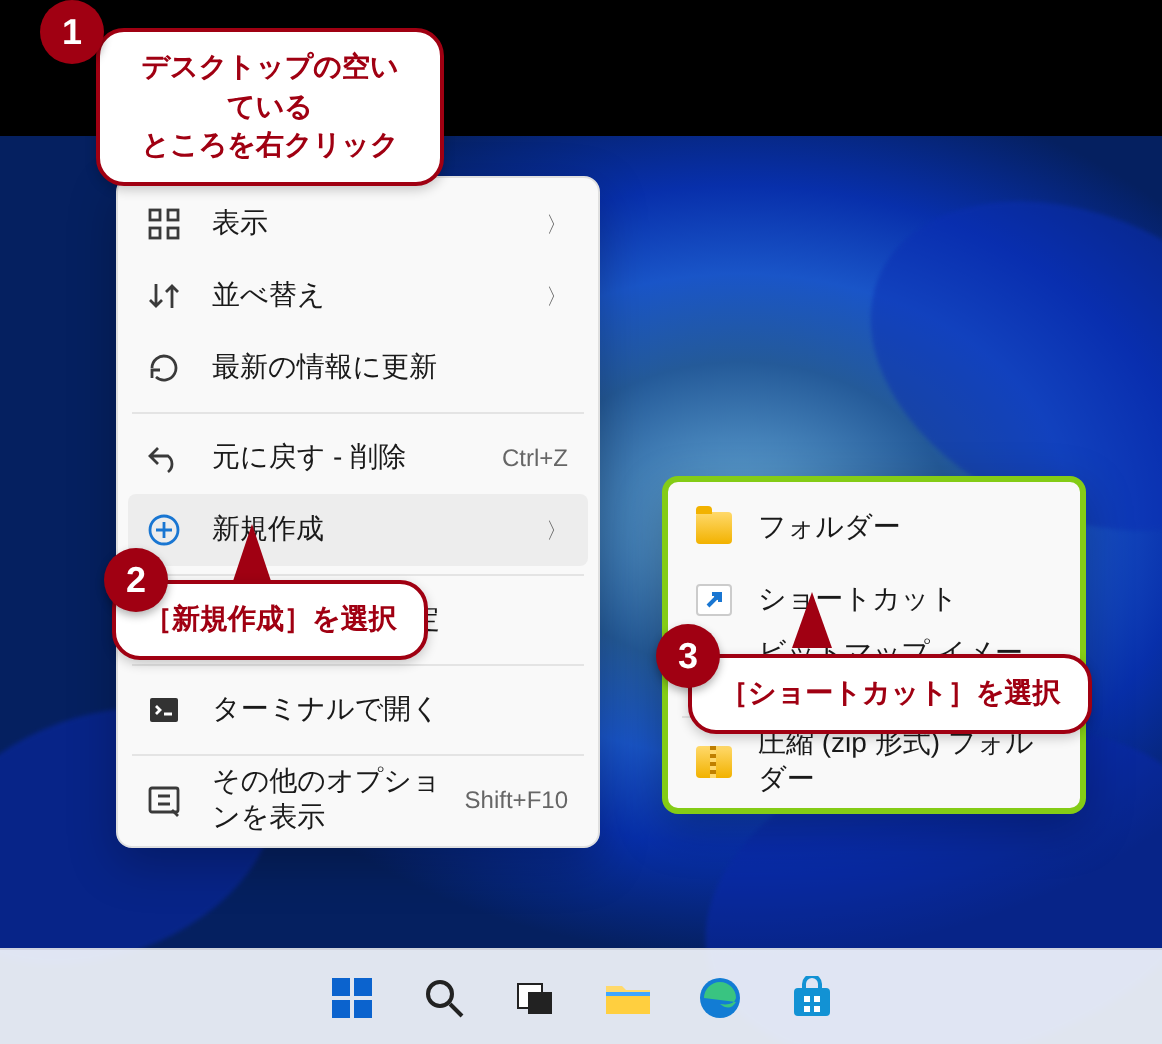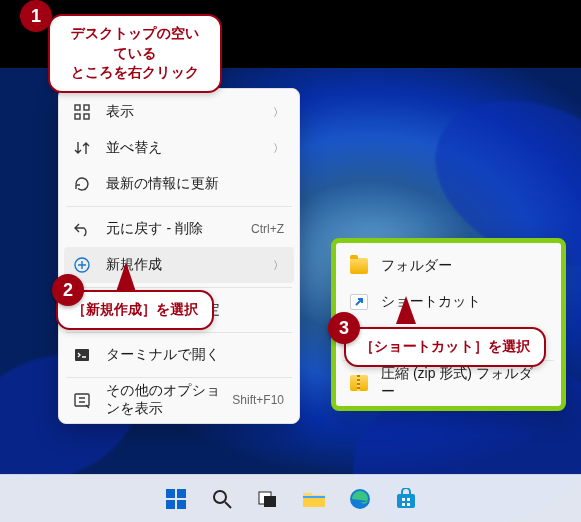--- a/index.html
+++ b/index.html
@@ -31,22 +31,22 @@
   .mi .ic { width:20px; height:20px; flex:0 0 20px; display:flex; align-items:center; justify-content:center; margin-right:14px; }
   .mi .lbl { flex:1; }
   .mi .sc { color:#666; font-size:12px; }
   .mi .chev { color:#666; font-size:11px; }
   .sep { height:1px; background:#e4e4e4; margin:4px 2px; }
 
   .ctx svg { stroke:#3a3a3a; stroke-width:1.4; fill:none; }
   .ic-blue svg { stroke:#1976d2; }
 
   .sub {
-    position:absolute; left:331px; top:238px; width:235px;
-    background:#f9f9f9; border:5px solid #84cc16; border-radius:8px;
+    position:absolute; left:331px; top:238px; width:212px;
+    background:#f9f9f9; border:3px solid #84cc16; border-radius:8px;
     padding:5px; box-shadow:0 8px 24px rgba(0,0,0,.28);
     font-size:14px; color:#1a1a1a;
   }
   .sub .mi .ic { margin-right:12px; }
   .fi { width:18px; height:16px; border-radius:2px; }
   .fi-folder { background:linear-gradient(#ffd96b,#f2b200); position:relative; }
   .fi-folder::before{content:"";position:absolute;left:0;top:-3px;width:8px;height:4px;background:#f2b200;border-radius:2px 2px 0 0;}
   .fi-short { background:#fff;border:1px solid #ccc;position:relative;display:flex;align-items:center;justify-content:center;}
   .fi-short svg{stroke:#1976d2;stroke-width:2;}
   .fi-bmp { background:#fff;border:1px solid #ccc;position:relative;}

